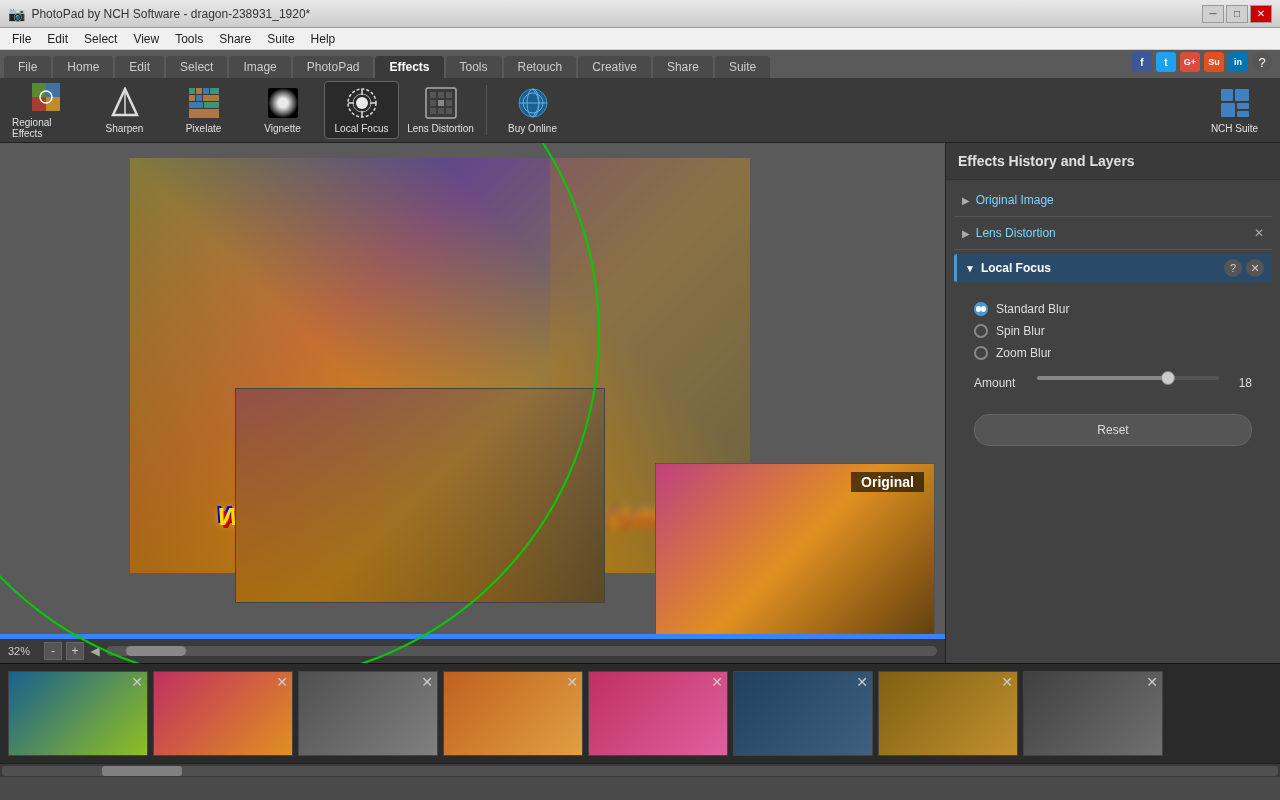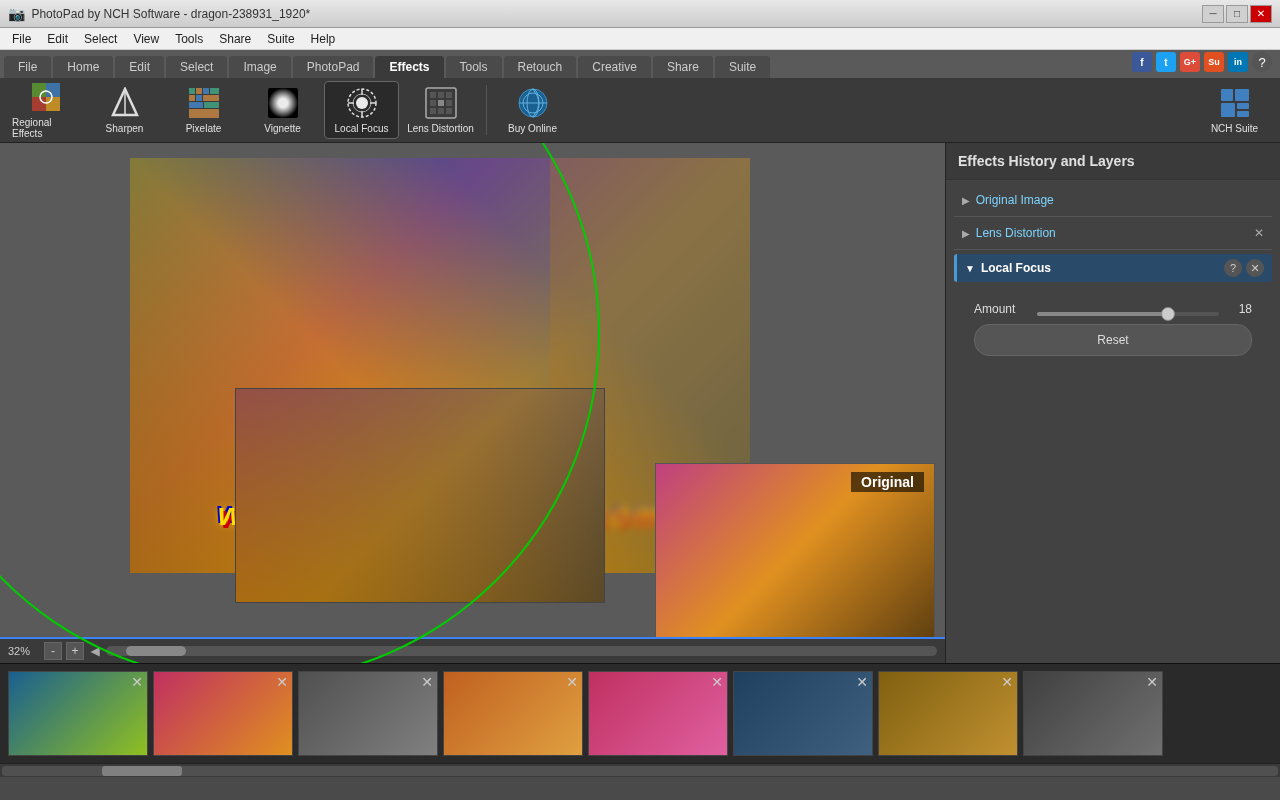--- a/index.html
+++ b/index.html
@@ -50,27 +50,27 @@
     .active-history { background: #2a4a6a; border-left: 3px solid #4a9ad4; }
 
     
     #local-focus-panel { padding: 8px 16px; }
     .radio-group { display: flex; flex-direction: column; gap: 8px; margin: 8px 0 16px 0; }
     .radio-item { display: flex; align-items: center; gap: 8px; cursor: pointer; }
     .radio-circle { width: 14px; height: 14px; border-radius: 50%; border: 2px solid #888; background: transparent; display: flex; align-items: center; justify-content: center; }
     .radio-circle.selected { border-color: #4a9ad4; background: #4a9ad4; }
     .radio-circle.selected::after { content: ''; width: 6px; height: 6px; border-radius: 50%; background: white; }
     .radio-label { font-size: 12px; color: #ddd; }
-    .slider-row { display: flex; align-items: flex-end; gap: 8px; margin: 8px 0; }
+    .slider-row { display: flex; align-items: flex-start; gap: 8px; margin: 8px 0; }
     .slider-label { font-size: 12px; color: #ddd; width: 55px; }
     .slider-track { flex: 1; height: 4px; background: #555; border-radius: 2px; position: relative; }
     .slider-fill { height: 4px; background: #888; border-radius: 2px; width: 72%; }
     .slider-thumb { width: 14px; height: 14px; border-radius: 50%; background: #ccc; border: 1px solid #888; position: absolute; top: -5px; left: calc(72% - 7px); cursor: pointer; }
     .slider-value { font-size: 12px; color: #ddd; width: 25px; text-align: right; }
-    .reset-btn { width: 100%; padding: 8px; background: #555; border: 1px solid #666; color: #ddd; cursor: pointer; border-radius: 15px; font-size: 12px; text-align: center; margin-top: 8px; }
+    .reset-btn { width: 100%; padding: 8px; background: #555; border: 1px solid #666; color: #ddd; cursor: pointer; border-radius: 15px; font-size: 12px; text-align: center; margin-top: 24px; }
 
     
     #thumbnails { height: 100px; background: #2a2a2a; display: flex; align-items: center; padding: 4px 8px; gap: 6px; overflow: hidden; border-top: 1px solid #111; }
     .thumb { width: 140px; height: 85px; background: #555; position: relative; flex-shrink: 0; cursor: pointer; border: 1px solid #444; overflow: hidden; }
     .thumb-close { position: absolute; top: 2px; right: 4px; color: #ccc; cursor: pointer; font-size: 14px; z-index: 2; }
     .thumb-bg { width: 100%; height: 100%; }
     .thumb-bg.t1 { background: linear-gradient(135deg, #1a6090, #90c020); }
     .thumb-bg.t2 { background: linear-gradient(135deg, #c03060, #e09020); }
     .thumb-bg.t3 { background: linear-gradient(135deg, #505050, #808080); }
     .thumb-bg.t4 { background: linear-gradient(135deg, #c06020, #e0a040); }
@@ -285,21 +285,21 @@
 
     <div style="position:absolute; bottom:60px; right:340px; width:370px; height:215px; background: linear-gradient(135deg, #c04080 0%, #e09020 50%, #604010 100%); overflow:hidden; border:1px solid #444;">
       <div style="position:absolute; inset:0; background: linear-gradient(45deg, rgba(150,100,0,0.7) 0%, rgba(20,60,120,0.4) 100%);"></div>
     </div>
 
     <div style="position:absolute; bottom:25px; right:10px; width:280px; height:175px; background:#333; border:1px solid #555; overflow:hidden;">
       <div style="background: linear-gradient(135deg, #c04080 0%, #e09020 50%, #604010 100%); width:100%; height:100%;"></div>
       <div style="position:absolute; top:8px; right:10px; background:rgba(0,0,0,0.6); color:white; padding:2px 10px; font-size:14px; font-weight:bold;">Original</div>
     </div>
 
-    <div style="position:absolute; bottom:0; left:0; right:0; height:24px; background:#3a3a3a; display:flex; align-items:center; padding:12px 8px; gap:4px; border-top:2px solid #3b82f6;">
+    <div style="position:absolute; bottom:0; left:0; right:0; height:24px; background:#3a3a3a; display:flex; align-items:center; padding:12px 8px; gap:4px; border-top:5px solid #3b82f6;">
       <span style="font-size:11px; color:#ccc; min-width:32px;">32%</span>
       <div class="zoom-btn">-</div>
       <div class="zoom-btn">+</div>
       <div style="width:14px; height:100%; display:flex; align-items:center; justify-content:center; cursor:pointer; color:#aaa; font-size:12px;">◀</div>
       <div class="scroll-track">
         <div class="scroll-thumb"></div>
       </div>
     </div>
   </div>
 
@@ -328,20 +328,39 @@
       <div class="history-item active-history">
         <span class="history-arrow open">▼</span>
         <span class="history-label" style="color:#fff; font-weight:bold;">Local Focus</span>
         <div class="help-x-row">
           <div class="small-icon-btn">?</div>
           <div class="small-icon-btn">✕</div>
         </div>
       </div>
 
       <div id="local-focus-panel" style="padding:12px 20px;">
+        <div class="radio-group">
+
+          <div class="radio-item">
+            <div class="radio-circle selected">
+              <div style="width:6px;height:6px;border-radius:50%;background:white;"></div>
+            </div>
+            <span class="radio-label">Standard Blur</span>
+          </div>
+
+          <div class="radio-item">
+            <div class="radio-circle"></div>
+            <span class="radio-label">Spin Blur</span>
+          </div>
+
+          <div class="radio-item">
+            <div class="radio-circle"></div>
+            <span class="radio-label">Zoom Blur</span>
+          </div>
+        </div>
 
         <div class="slider-row">
           <span class="slider-label">Amount</span>
           <div class="slider-track">
             <div class="slider-fill"></div>
             <div class="slider-thumb"></div>
           </div>
           <span class="slider-value">18</span>
         </div>
 

